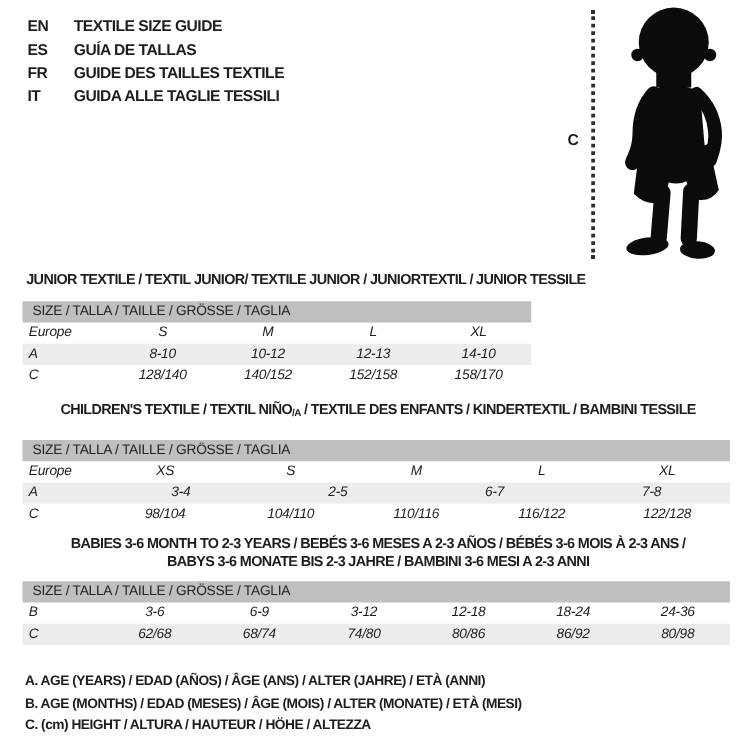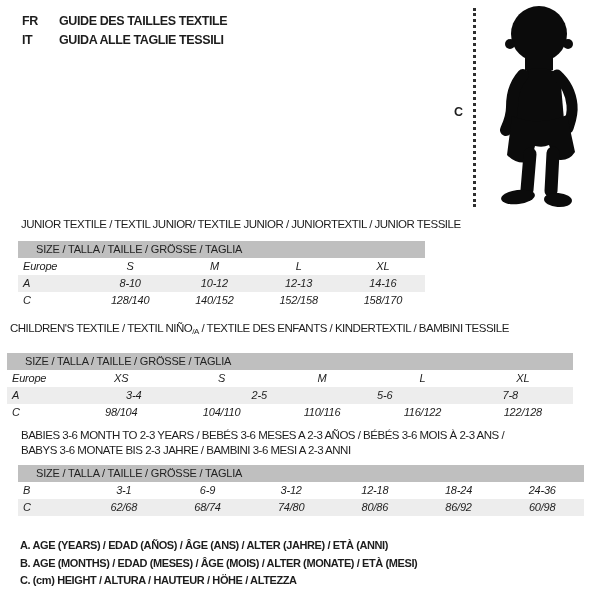--- a/index.html
+++ b/index.html
@@ -18,30 +18,30 @@
   .lang-code { width:37px; }
 
   
   .height-line { left:473px; top:8px; height:199px; width:0; border-left:3px dotted #2e2e2e; }
   .figure-label { left:454px; top:105px; font-weight:bold; font-size:12.5px; }
   .baby { left:482px; top:4px; }
 
   
   .tbl { }
   .t1 { left:18px; top:217px; width:407px; }
-  .t2 { left:7px; top:321px; width:566px; }
+  .t2 { left:18px; top:321px; width:566px; }
   .t3 { left:18px; top:428px; width:566px; }
   .tbl-title {
-    font-weight:normal; font-size:11.5px; line-height:14.5px; letter-spacing:-0.5px;
-    white-space:nowrap; padding-left:3px;
+    font-weight:bold; font-size:11.5px; line-height:14.5px; letter-spacing:-0.5px;
+    white-space:nowrap; padding-left:3px;text-align:center;
   }
   .sub { font-size:8px; vertical-align:-2px; }
   .size-bar {
     background:#bfbfbf; height:17px; line-height:17px; font-size:11px;
-    padding-left:18px; color:#232323; letter-spacing:-0.2px;
+    padding-left:8px; color:#232323; letter-spacing:-0.2px;
   }
   .t1 .size-bar { margin-top:9px; }
   .t2 .size-bar { margin-top:13px; }
   .t3 .size-bar { margin-top:8px; }
   .trow { display:flex; height:17px; line-height:17px; font-size:11px; letter-spacing:-0.2px;font-style:italic; }
   .trow.shaded { background:#ededed; }
   .rlabel { padding-left:5px; }
   .t1 .rlabel { width:65px; }
   .t2 .rlabel, .t3 .rlabel { width:59px; }
   .cell { flex:1; text-align:center; }
@@ -50,20 +50,28 @@
   .footnotes { left:20px; top:537px; }
   .fnote {
     font-weight:bold; font-size:11px; line-height:17.5px; letter-spacing:-0.4px;
     white-space:nowrap;
   }
 </style>
 </head>
 <body>
 
 <div class="abs langs">
+  <div class="lang-row">
+    <span class="lang-code">EN</span>
+    <span class="lang-title">TEXTILE SIZE GUIDE</span>
+  </div>
+  <div class="lang-row">
+    <span class="lang-code">ES</span>
+    <span class="lang-title">GUÍA DE TALLAS</span>
+  </div>
   <div class="lang-row">
     <span class="lang-code">FR</span>
     <span class="lang-title">GUIDE DES TAILLES TEXTILE</span>
   </div>
   <div class="lang-row">
     <span class="lang-code">IT</span>
     <span class="lang-title">GUIDA ALLE TAGLIE TESSILI</span>
   </div>
 </div>
 
@@ -94,21 +102,21 @@
     <span class="cell">S</span>
     <span class="cell">M</span>
     <span class="cell">L</span>
     <span class="cell">XL</span>
   </div>
   <div class="trow shaded">
     <span class="rlabel">A</span>
     <span class="cell">8-10</span>
     <span class="cell">10-12</span>
     <span class="cell">12-13</span>
-    <span class="cell">14-16</span>
+    <span class="cell">14-10</span>
   </div>
   <div class="trow">
     <span class="rlabel">C</span>
     <span class="cell">128/140</span>
     <span class="cell">140/152</span>
     <span class="cell">152/158</span>
     <span class="cell">158/170</span>
   </div>
 </div>
 
@@ -122,54 +130,54 @@
     <span class="cell">XS</span>
     <span class="cell">S</span>
     <span class="cell">M</span>
     <span class="cell">L</span>
     <span class="cell">XL</span>
   </div>
   <div class="trow shaded">
     <span class="rlabel">A</span>
     <span class="cell">3-4</span>
     <span class="cell">2-5</span>
-    <span class="cell">5-6</span>
+    <span class="cell">6-7</span>
     <span class="cell">7-8</span>
   </div>
   <div class="trow">
     <span class="rlabel">C</span>
     <span class="cell">98/104</span>
     <span class="cell">104/110</span>
     <span class="cell">110/116</span>
     <span class="cell">116/122</span>
     <span class="cell">122/128</span>
   </div>
 </div>
 
 <div class="abs tbl t3">
   <div class="tbl-title">BABIES 3-6 MONTH TO 2-3 YEARS / BEBÉS 3-6 MESES A 2-3 AÑOS / BÉBÉS 3-6 MOIS À 2-3 ANS /</div>
   <div class="tbl-title">BABYS 3-6 MONATE BIS 2-3 JAHRE / BAMBINI 3-6 MESI A 2-3 ANNI</div>
   <div class="size-bar">SIZE / TALLA / TAILLE / GRÖSSE / TAGLIA</div>
   <div class="trow">
     <span class="rlabel">B</span>
-    <span class="cell">3-1</span>
+    <span class="cell">3-6</span>
     <span class="cell">6-9</span>
     <span class="cell">3-12</span>
     <span class="cell">12-18</span>
     <span class="cell">18-24</span>
     <span class="cell">24-36</span>
   </div>
   <div class="trow shaded">
     <span class="rlabel">C</span>
     <span class="cell">62/68</span>
     <span class="cell">68/74</span>
     <span class="cell">74/80</span>
     <span class="cell">80/86</span>
     <span class="cell">86/92</span>
-    <span class="cell">60/98</span>
+    <span class="cell">80/98</span>
   </div>
 </div>
 
 <div class="abs footnotes">
   <div class="fnote">A. AGE (YEARS) / EDAD (AÑOS) / ÂGE (ANS) / ALTER (JAHRE) / ETÀ (ANNI)</div>
   <div class="fnote">B. AGE (MONTHS) / EDAD (MESES) / ÂGE (MOIS) / ALTER (MONATE) / ETÀ (MESI)</div>
   <div class="fnote">C. (cm) HEIGHT / ALTURA / HAUTEUR / HÖHE / ALTEZZA</div>
 </div>
 
 </body></html>

